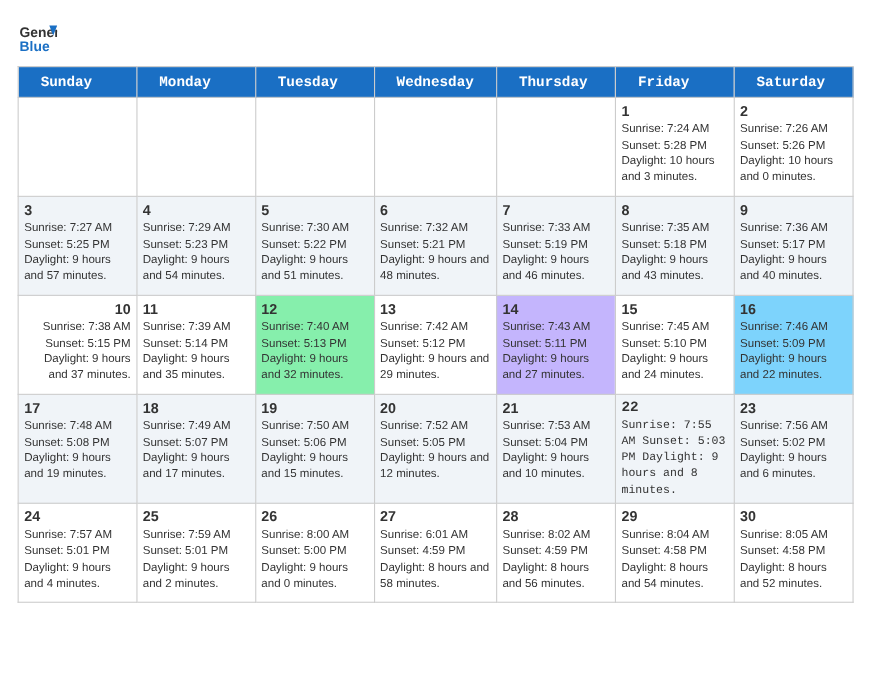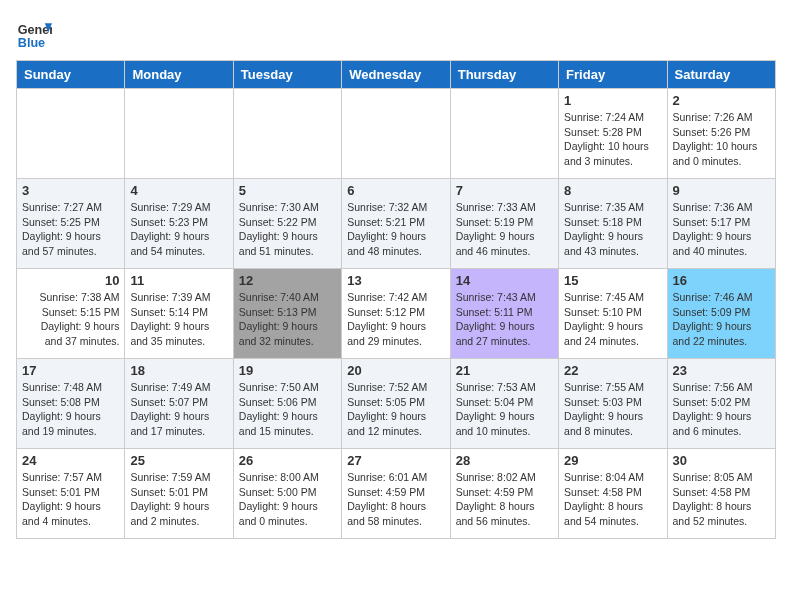--- a/index.html
+++ b/index.html
@@ -26,24 +26,25 @@
       height: 36px;
     }
     .title-block { text-align: right; }
     .title-block h1 { font-size: 32px; font-weight: bold; color: #333; }
     .title-block h2 { font-size: 16px; font-weight: normal; color: #555; }
 
     .calendar { width: 100%; border-collapse: collapse; }
     .calendar th {
       background: #1a6fc4;
       color: #fff;
-      padding: 6px 7px;
+      padding: 6px 20px;
       font-size: 13px;
       text-align: left;
       border: 1px solid #ccc;
+      font-family: Liberation Mono, monospace;
     }
     .calendar td {
       vertical-align: top;
       border: 1px solid #ccc;
       padding: 4px 5px;
       width: 14.28%;
       min-height: 80px;
       font-size: 11px;
       color: #333;
       background: #fff;
@@ -158,21 +159,21 @@
           <div class="day-info">Sunrise: 7:38 AM
 Sunset: 5:15 PM
 Daylight: 9 hours and 37 minutes.</div>
         </td>
         <td style="background: rgb(255, 255, 255);">
           <span class="day-num">11</span>
           <div class="day-info">Sunrise: 7:39 AM
 Sunset: 5:14 PM
 Daylight: 9 hours and 35 minutes.</div>
         </td>
-        <td style="background: #a3a3a3;">
+        <td style="background: #86efac;">
           <span class="day-num">12</span>
           <div class="day-info">Sunrise: 7:40 AM
 Sunset: 5:13 PM
 Daylight: 9 hours and 32 minutes.</div>
         </td>
         <td style="background: rgb(255, 255, 255);">
           <span class="day-num">13</span>
           <div class="day-info">Sunrise: 7:42 AM
 Sunset: 5:12 PM
 Daylight: 9 hours and 29 minutes.</div>
@@ -220,21 +221,21 @@
           <div class="day-info">Sunrise: 7:52 AM
 Sunset: 5:05 PM
 Daylight: 9 hours and 12 minutes.</div>
         </td>
         <td style="background: rgb(240, 244, 248);">
           <span class="day-num">21</span>
           <div class="day-info">Sunrise: 7:53 AM
 Sunset: 5:04 PM
 Daylight: 9 hours and 10 minutes.</div>
         </td>
-        <td style="background: rgb(240, 244, 248);">
+        <td style="background: rgb(240, 244, 248); font-family: Liberation Mono, monospace;">
           <span class="day-num">22</span>
           <div class="day-info">Sunrise: 7:55 AM
 Sunset: 5:03 PM
 Daylight: 9 hours and 8 minutes.</div>
         </td>
         <td style="background: rgb(240, 244, 248);">
           <span class="day-num">23</span>
           <div class="day-info">Sunrise: 7:56 AM
 Sunset: 5:02 PM
 Daylight: 9 hours and 6 minutes.</div>

